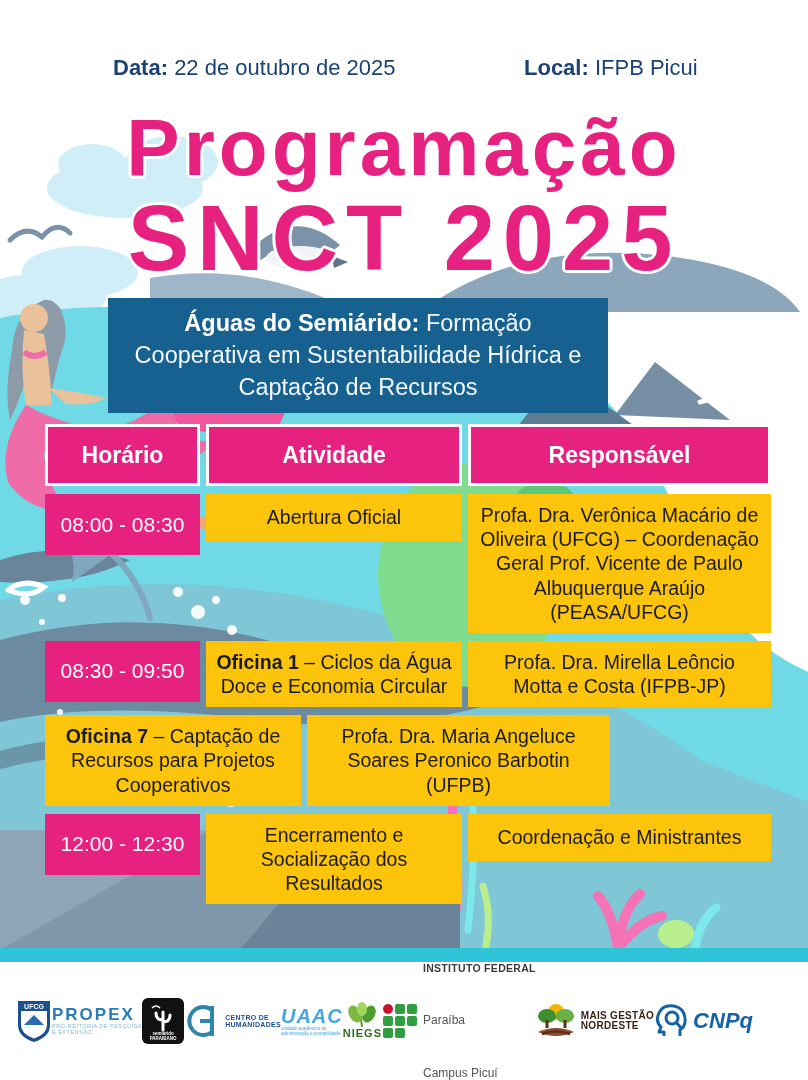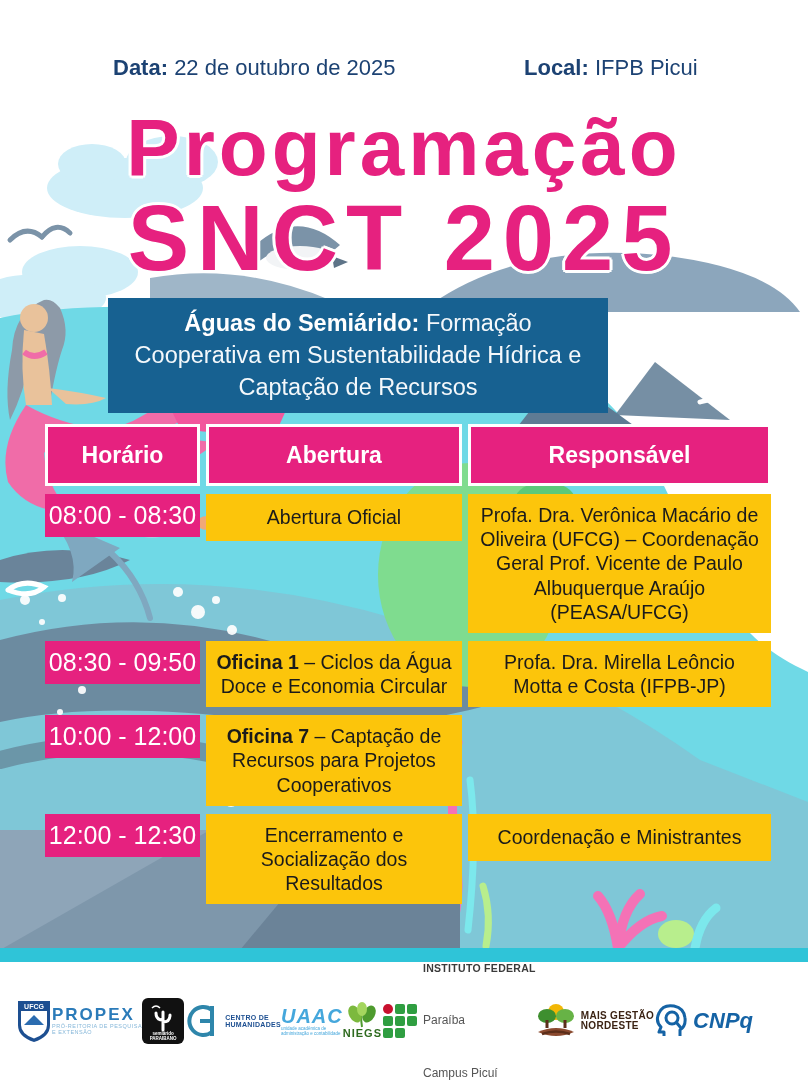--- a/index.html
+++ b/index.html
@@ -32,21 +32,21 @@
   
   .table{position:absolute;left:45px;top:424px;width:726px;z-index:2;}
   .trow{display:flex;gap:6px;align-items:flex-start;margin-top:8px;}
   .thead{margin-top:0;}
   .cell{box-sizing:border-box;display:flex;align-items:center;justify-content:center;text-align:center;}
   .col-time{width:155px;flex:0 0 155px;}
   .col-act{width:256px;flex:0 0 256px;}
   .col-resp{width:303px;flex:0 0 303px;}
   .th{background:#e6217f;border:3px solid #ffffff;color:#ffffff;font-weight:bold;
     font-size:23px;height:62px;}
-  .time{background:#e6217f;color:#ffffff;font-size:25px;height:43px;}
+  .time{background:#e6217f;color:#ffffff;font-size:21px;height:61px;}
   .ycell{background:#fcc50b;color:#1b1b1b;font-size:19.5px;line-height:1.24;
     padding:9px 10px;min-height:47px;}
   .ycell .b{font-weight:bold;}
 
   
   .footer{position:absolute;left:0;top:962px;width:696px;height:118px;background:#ffffff;
     z-index:3;display:flex;align-items:center;justify-content:space-between;
     padding:0 16px;box-sizing:border-box;}
   .logo{display:flex;align-items:center;gap:5px;flex:0 0 auto;}
   .stack{display:flex;flex-direction:column;line-height:1.05;}
@@ -206,45 +206,45 @@
   <div class="info info-local"><span class="lbl">Local:</span><span> IFPB Picui</span></div>
 
   <div class="title title-1">Programação</div>
   <div class="title title-2">SNCT 2025</div>
 
   <div class="banner"><span class="b">Águas do Semiárido:</span><span> Formação Cooperativa em Sustentabilidade Hídrica e Captação de Recursos</span></div>
 
   <div class="table">
     <div class="trow thead">
       <div class="cell th col-time">Horário</div>
-      <div class="cell th col-act">Abertura</div>
+      <div class="cell th col-act">Atividade</div>
       <div class="cell th col-resp">Responsável</div>
     </div>
 
     <div class="trow">
       <div class="cell time col-time">08:00 - 08:30</div>
       <div class="cell ycell col-act">
           <span><span class="b"></span><span>Abertura Oficial</span></span>
         </div>
       <div class="cell ycell col-resp">Profa. Dra. Verônica Macário de Oliveira (UFCG) – Coordenação Geral Prof. Vicente de Paulo Albuquerque Araújo (PEASA/UFCG)</div>
     </div>
 
     <div class="trow">
       <div class="cell time col-time">08:30 - 09:50</div>
       <div class="cell ycell col-act">
           <span><span class="b">Oficina 1</span><span> – Ciclos da Água Doce e Economia Circular</span></span>
         </div>
       <div class="cell ycell col-resp">Profa. Dra. Mirella Leôncio Motta e Costa (IFPB-JP)</div>
     </div>
 
     <div class="trow">
-      <div class="cell time col-time">10:00 - 12:00</div>
       <div class="cell ycell col-act">
           <span><span class="b">Oficina 7</span><span> – Captação de Recursos para Projetos Cooperativos</span></span>
         </div>
+      <div class="cell ycell col-resp">Profa. Dra. Maria Angeluce Soares Peronico Barbotin (UFPB)</div>
     </div>
 
     <div class="trow">
       <div class="cell time col-time">12:00 - 12:30</div>
       <div class="cell ycell col-act">
           <span><span class="b"></span><span>Encerramento e Socialização dos Resultados</span></span>
         </div>
       <div class="cell ycell col-resp">Coordenação e Ministrantes</div>
     </div>
   </div>

